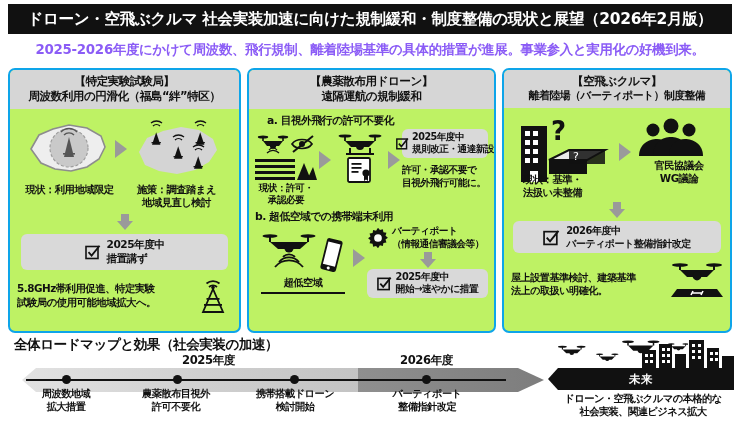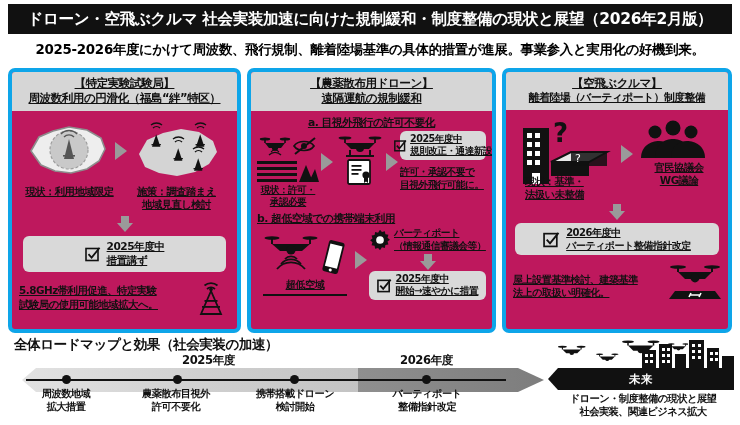--- a/index.html
+++ b/index.html
@@ -17,29 +17,29 @@
   .titlebar{
     position:absolute;left:8px;top:4px;width:724px;height:30px;
     background:#111111;color:#ffffff;
     display:flex;align-items:center;justify-content:center;
     font-size:15.5px;font-weight:bold;letter-spacing:-0.3px;
     white-space:nowrap;
   }
   .subtitle{
     position:absolute;left:0;top:38px;width:740px;height:24px;
     display:flex;align-items:center;justify-content:center;
-    font-size:13.4px;font-weight:bold;color:#000000;white-space:nowrap;
+    font-size:13.4px;font-weight:bold;color:#8b5cf6;white-space:nowrap;
     letter-spacing:-0.3px;
   }
 
   
   .cols{position:absolute;left:8px;top:68px;width:724px;height:265px;display:flex;gap:6px;}
   .card{
-    background:#be185d;border:4px solid #0ea5e9;border-radius:7px;
-    position:relative;overflow:hidden;box-sizing:border-box;text-decoration:underline;
+    background:#bef264;border:2px solid #0ea5e9;border-radius:7px;
+    position:relative;overflow:hidden;box-sizing:border-box;
   }
   .card.c1{width:233px;}
   .card.c2{width:249px;}
   .card.c3{width:230px;}
   .card-head{
     background:#d6d6d6;
     padding:4px 2px 5px;
     text-align:center;
     font-size:11.6px;font-weight:bold;line-height:1.28;
     letter-spacing:-0.5px;
@@ -227,21 +227,21 @@
       </div>
     </div>
 
     <div class="card c2">
       <div class="card-head">
         <div>【農薬散布用ドローン】</div>
         <div>遠隔運航の規制緩和</div>
       </div>
       <div class="card-body" style="padding:3px 6px 4px;">
 
-        <div class="note" style="font-size:10.8px;margin:2px 4px 1px;text-align:center;">a. 目視外飛行の許可不要化</div>
+        <div class="note" style="font-size:10.8px;margin:2px 12px 1px;">a. 目視外飛行の許可不要化</div>
 
         <div style="display:flex;align-items:flex-start;gap:2px;">
 
           <div style="width:74px;">
             <div style="display:flex;justify-content:center;align-items:center;gap:1px;height:28px;">
               <span>
                 <svg width="32" height="22" viewBox="0 0 32 22">
                   <g fill="#111">
                     <ellipse cx="6" cy="5" rx="5.2" ry="1.5"></ellipse>
                       <ellipse cx="26" cy="5" rx="5.2" ry="1.5"></ellipse>
@@ -605,19 +605,19 @@
               <rect x="58" y="18" width="3" height="3"></rect>
             <rect x="70" y="14" width="3" height="3"></rect>
               <rect x="75" y="14" width="3" height="3"></rect>
             <rect x="70" y="20" width="3" height="3"></rect>
               <rect x="75" y="20" width="3" height="3"></rect>
           </g>
         </svg>
       </div>
       <div class="fbar">未来</div>
       <div class="fcap">
-        <div>ドローン・制度整備の現状と展望</div>
+        <div>ドローン・空飛ぶクルマの本格的な</div>
         <div>社会実装、関連ビジネス拡大</div>
       </div>
     </div>
   </div>
 
 </div>
 
 </body></html>

